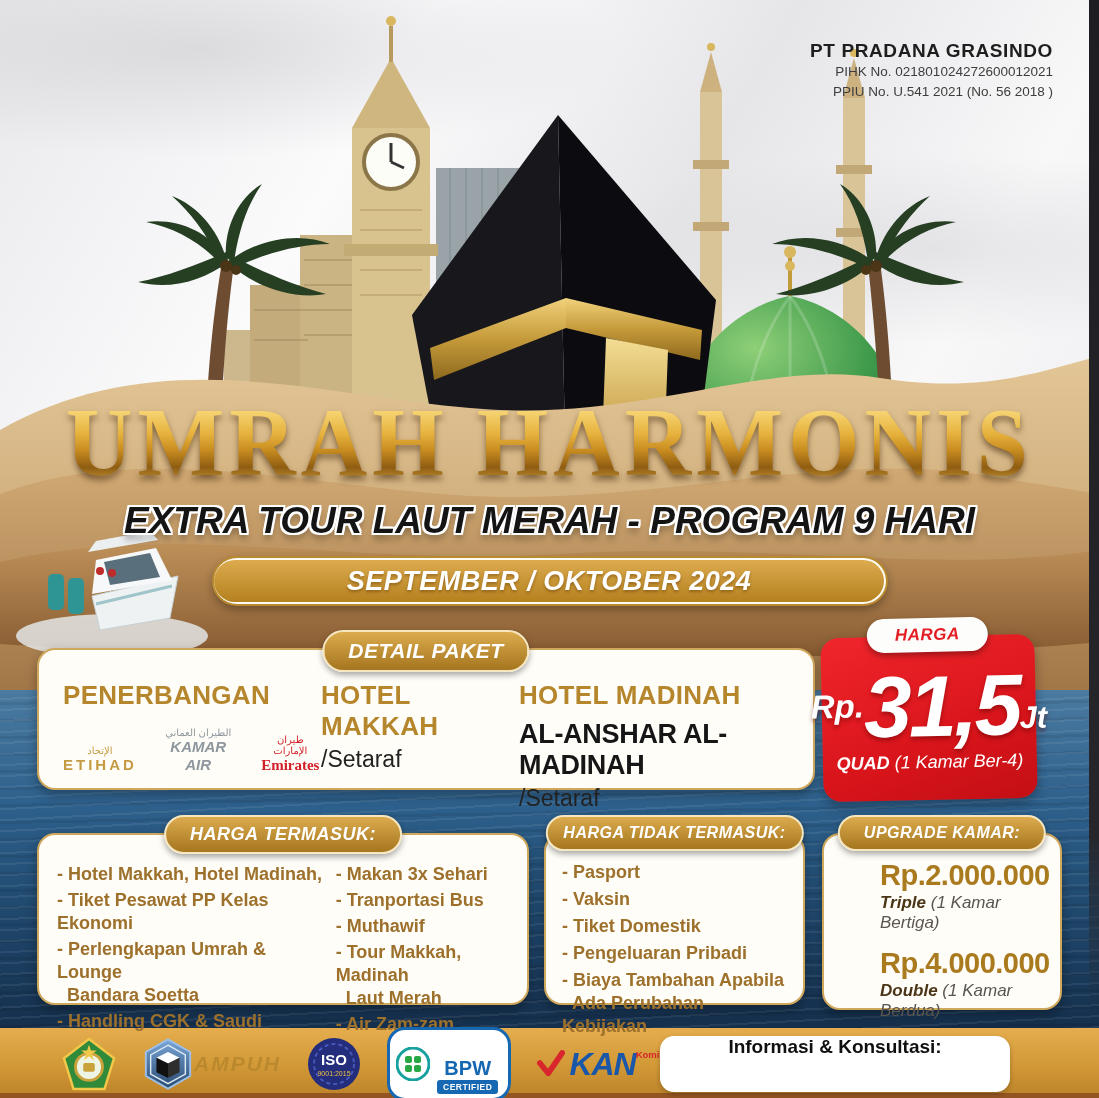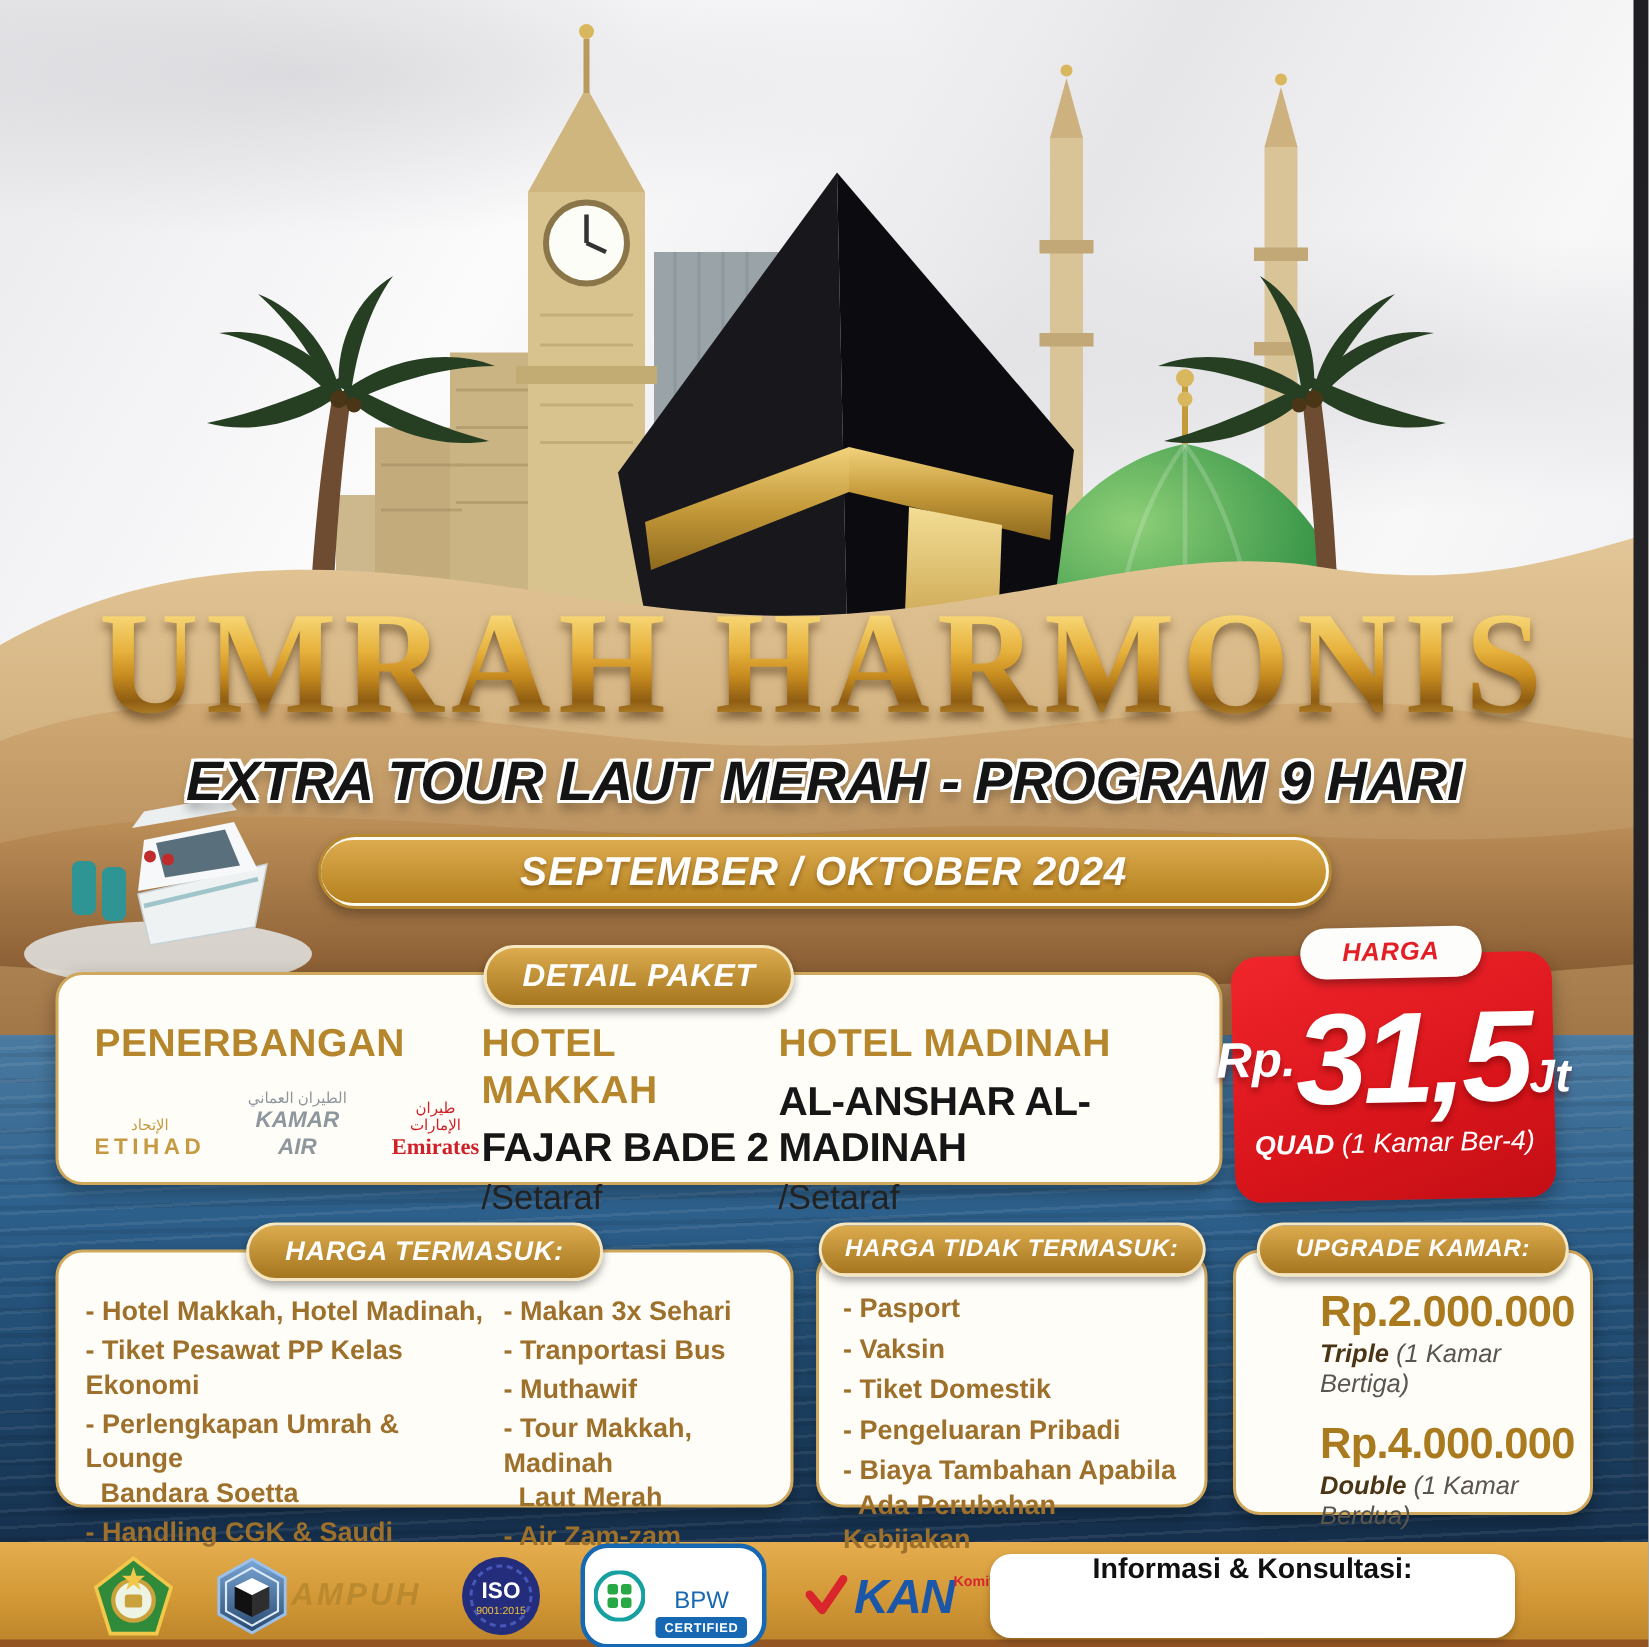--- a/index.html
+++ b/index.html
@@ -110,21 +110,21 @@
   .up-type { font-weight:900; font-style:italic; color:#4a3516; }
   .up-note { font-style:italic; color:#5a554e; }
   .up-opt + .up-opt { margin-top:14px; }
 
   
   .logos { position:absolute; left:62px; top:1038px; height:52px; display:flex; align-items:center; gap:26px; z-index:7; }
   .logo-item { display:flex; align-items:center; gap:0; }
   .ampuh-text { font-size:21px; font-weight:900; font-style:italic; letter-spacing:2px; color:#b5862c; opacity:.8; }
   .bpw-pill { background:#fff; border:3px solid #1668b3; border-radius:18px; display:flex; align-items:center; gap:7px; padding:4px 10px 4px 6px; }
   .bpw-text { display:flex; flex-direction:column; align-items:center; }
-  .bpw-name { color:#1668b3; font-weight:400; font-size:16px; line-height:1;margin-top:24px; }
+  .bpw-name { color:#1668b3; font-weight:700; font-size:20px; line-height:1;margin-top:24px; }
   .bpw-cert { background:#1668b3; color:#fff; font-size:8.5px; font-weight:700; padding:2px 6px; border-radius:3px; margin-top:2px; letter-spacing:.5px; }
   .kan { display:flex; flex-direction:row; }
   .kan-row { display:flex; align-items:center; gap:4px; }
   .kan-name { font-size:32px; font-weight:900; font-style:italic; color:#1a57a8; letter-spacing:-1px; line-height:1; }
   .kan-sub { font-size:9.5px; font-weight:700; color:#d8262c; margin-top:1px; }
   .info-box { position:absolute; left:660px; top:1036px; width:350px; height:56px; background:#fff; border-radius:14px;
     z-index:7; text-align:center; padding-top:0; box-shadow:0 2px 5px rgba(0,0,0,.25); }
   .info-label { font-size:19px; font-weight:800; color:#101010; }
 </style>
 </head>
@@ -294,20 +294,25 @@
       <polygon points="92,596 178,576 170,618 100,630" fill="#eef2f3" stroke="#c6d2d6"></polygon>
       <line x1="96" y1="604" x2="172" y2="586" stroke="#9fc4c9" stroke-width="3"></line>
       <polygon points="96,560 156,548 172,580 92,594" fill="#f6f8f9"></polygon>
       <polygon points="104,562 150,553 160,577 110,585" fill="#59707c"></polygon>
       <polygon points="88,552 158,540 150,531 96,541" fill="#eceff0"></polygon>
       <circle cx="100" cy="571" r="4" fill="#c02b2b"></circle>
         <circle cx="112" cy="573" r="4" fill="#c02b2b"></circle>
     </g>
   </svg>
 
+  <div class="company">
+    <div class="name">PT PRADANA GRASINDO</div>
+    <div class="lic">PIHK No. 021801024272600012021</div>
+    <div class="lic">PPIU No. U.541 2021 (No. 56 2018 )</div>
+  </div>
 
   <div class="title">UMRAH HARMONIS</div>
   <div class="subtitle">EXTRA TOUR LAUT MERAH - PROGRAM 9 HARI</div>
   <div class="badge">
     <div class="right">SEPTEMBER / OKTOBER 2024</div>
   </div>
 
   <div class="card detail-card">
     <div class="pill">DETAIL PAKET</div>
     <div class="detail-body">
@@ -323,21 +328,20 @@
             <div class="en">KAMAR AIR</div>
           </div>
           <div class="airline emirates">
             <div class="ar">طيران الإمارات</div>
             <div class="en">Emirates</div>
           </div>
         </div>
       </div>
       <div class="hotel-col-1">
         <div class="col-h">HOTEL MAKKAH</div>
-        <div class="hotel-name">FAJAR BADE 2</div>
         <div class="hotel-note">/Setaraf</div>
       </div>
       <div class="hotel-col-2">
         <div class="col-h">HOTEL MADINAH</div>
         <div class="hotel-name">AL-ANSHAR AL-MADINAH</div>
         <div class="hotel-note">/Setaraf</div>
       </div>
     </div>
   </div>
 

